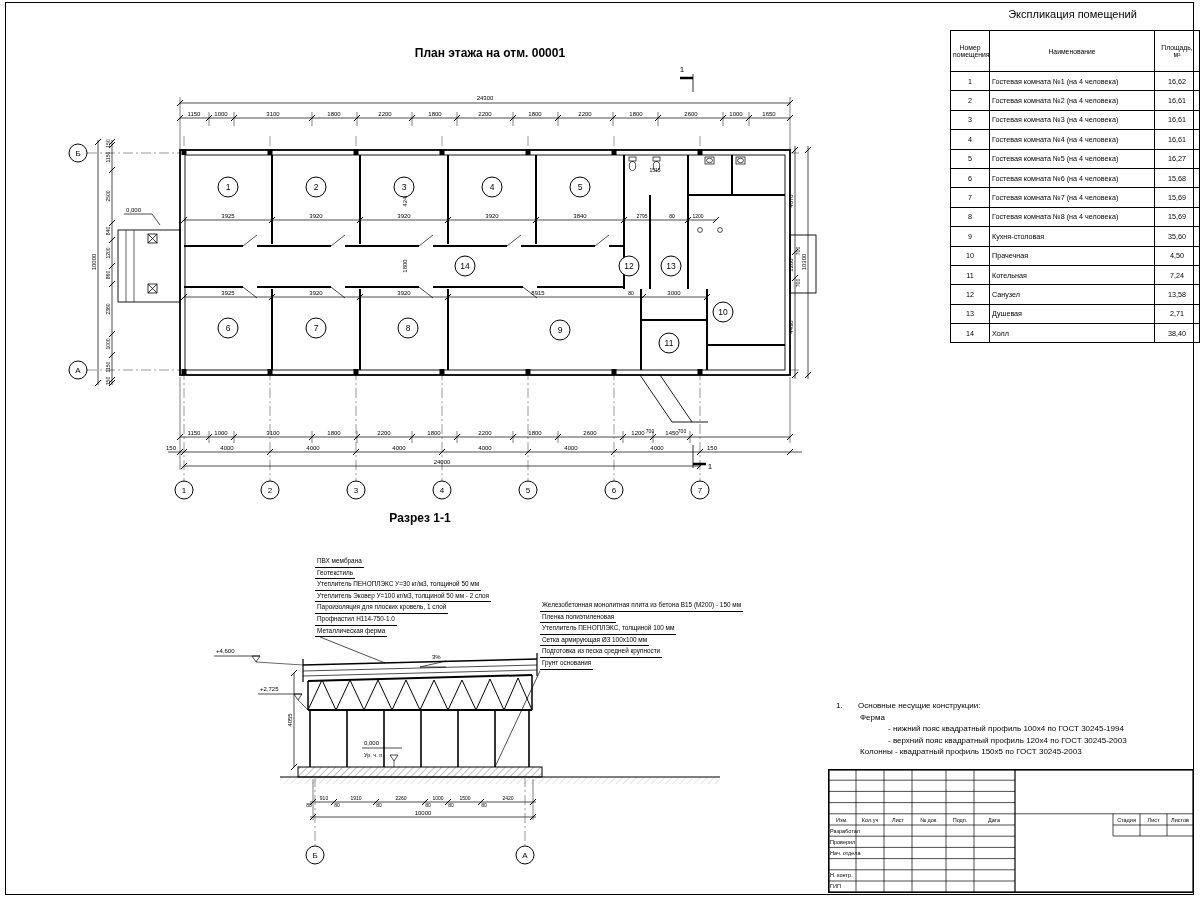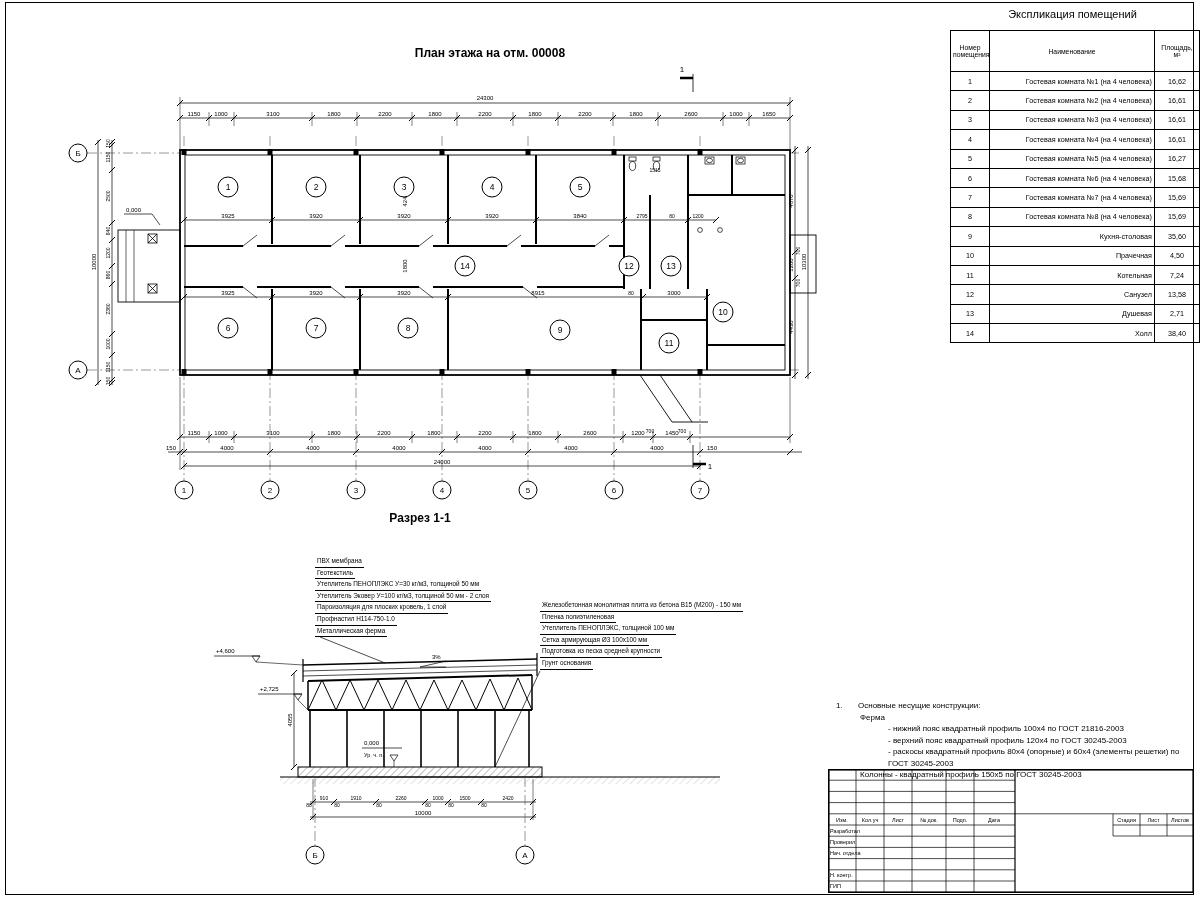--- a/index.html
+++ b/index.html
@@ -16,39 +16,39 @@
   .ax{font-size:8px;text-anchor:middle;}
   .lbl{font-size:6px;}
   .tb{font-size:5.5px;}
   .tbm{font-size:5.5px;text-anchor:middle;}
   
   #schedule-wrap{left:950px;top:8px;width:245px;}
   #schedule-title{font-size:11px;text-align:center;margin-bottom:10px;}
   table.sched{border-collapse:collapse;width:244px;table-layout:fixed;}
   .sched th,.sched td{border:1px solid #000;padding:0 2px;overflow:hidden;}
   .sched th{font-weight:normal;font-size:6.8px;height:40px;vertical-align:middle;text-align:center;}
-  .sched td{font-size:7.2px;height:18.4px;vertical-align:middle;text-align:right;}
+  .sched td{font-size:7.2px;height:18.4px;vertical-align:middle;}
   .sched td.c{text-align:center;}
   .colnum{width:34px;} .colname{width:160px;} .colarea{width:40px;}
   
   .anno div{border-bottom:0.8px solid #000;font-size:6.4px;line-height:10.6px;
             white-space:nowrap;width:max-content;padding:0 2px;}
   
   #notes{left:832px;top:700px;width:358px;font-size:8px;line-height:11.5px;}
   #notes .nnum{display:inline-block;width:22px;padding-left:4px;}
   #notes .item{padding-left:28px;}
   #notes .sub{padding-left:56px;}
 </style>
 </head>
 <body>
 
 <div id="sheet">
   <div id="frame" class="abs"></div>
 
-  <div class="abs drawtitle" style="left:340px;top:46px;width:300px;">План этажа на отм. 00008</div>
+  <div class="abs drawtitle" style="left:340px;top:46px;width:300px;">План этажа на отм. 00001</div>
 
   <svg class="abs" style="left:60px;top:40px;" width="760" height="470" viewBox="0 0 760 470">
 
     <g stroke="#555" stroke-width="0.6" stroke-dasharray="10 3 2 3">
       <line x1="124" y1="96" x2="124" y2="441"></line>
         <line x1="210" y1="96" x2="210" y2="441"></line>
       <line x1="296" y1="96" x2="296" y2="441"></line>
         <line x1="382" y1="96" x2="382" y2="441"></line>
       <line x1="468" y1="96" x2="468" y2="441"></line>
         <line x1="554" y1="96" x2="554" y2="441"></line>
@@ -583,23 +583,22 @@
           </tr>
     </tbody>
       </table>
   </div>
 
   <div class="abs" id="notes">
     <div>
       <span class="nnum">1.</span><span>Основные несущие конструкции:</span>
     </div>
     <div class="item">Ферма</div>
-    <div class="sub">- нижний пояс квадратный профиль 100х4 по ГОСТ 21816-2003</div>
+    <div class="sub">- нижний пояс квадратный профиль 100х4 по ГОСТ 30245-1994</div>
     <div class="sub">- верхний пояс квадратный профиль 120х4 по ГОСТ 30245-2003</div>
-    <div class="sub">- раскосы квадратный профиль 80х4 (опорные) и 60х4 (элементы решетки) по ГОСТ 30245-2003</div>
     <div class="item">Колонны - квадратный профиль 150х5 по ГОСТ 30245-2003</div>
   </div>
 
   <svg class="abs" style="left:828px;top:769px;" width="366" height="124" viewBox="0 0 366 124">
     <rect x="0.8" y="0.8" width="364.4" height="122.4" fill="none" stroke="#000" stroke-width="1.6"></rect>
     <g stroke="#000" stroke-width="0.7">
       <line x1="28" y1="0" x2="28" y2="124"></line>
         <line x1="56" y1="0" x2="56" y2="124"></line>
       <line x1="84" y1="0" x2="84" y2="124"></line>
         <line x1="118" y1="0" x2="118" y2="124"></line>

